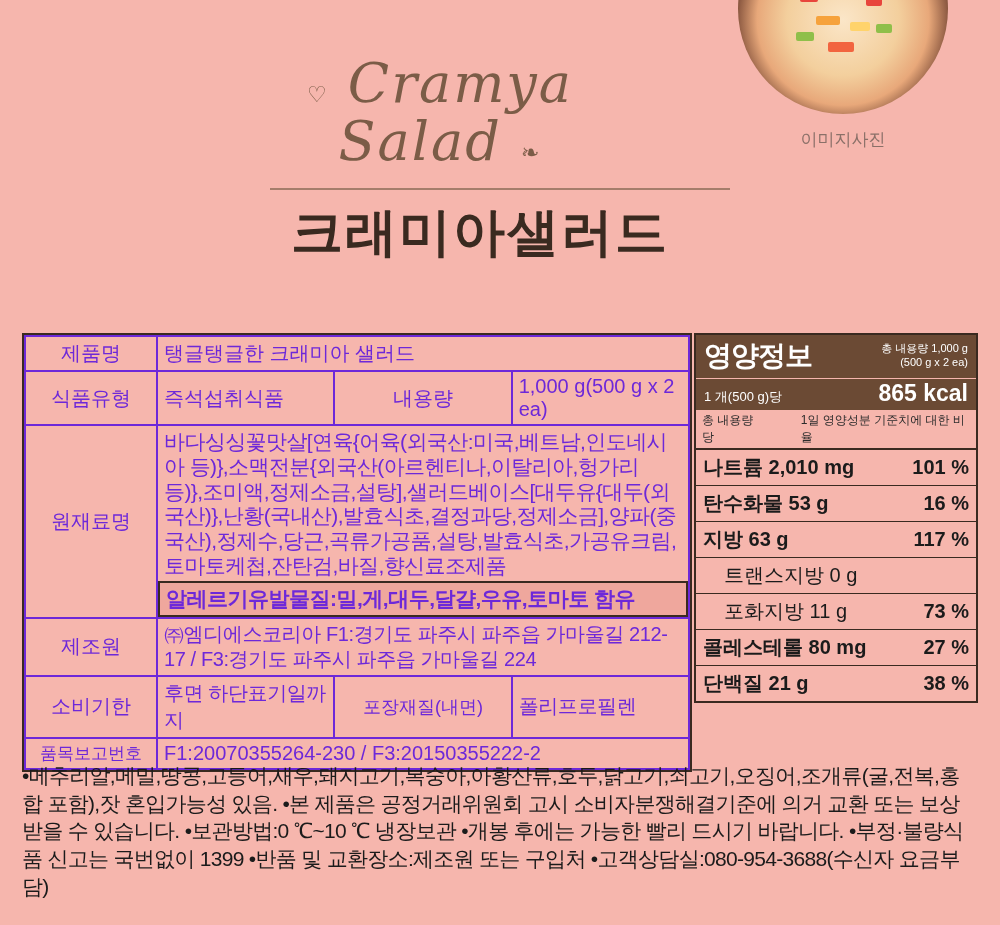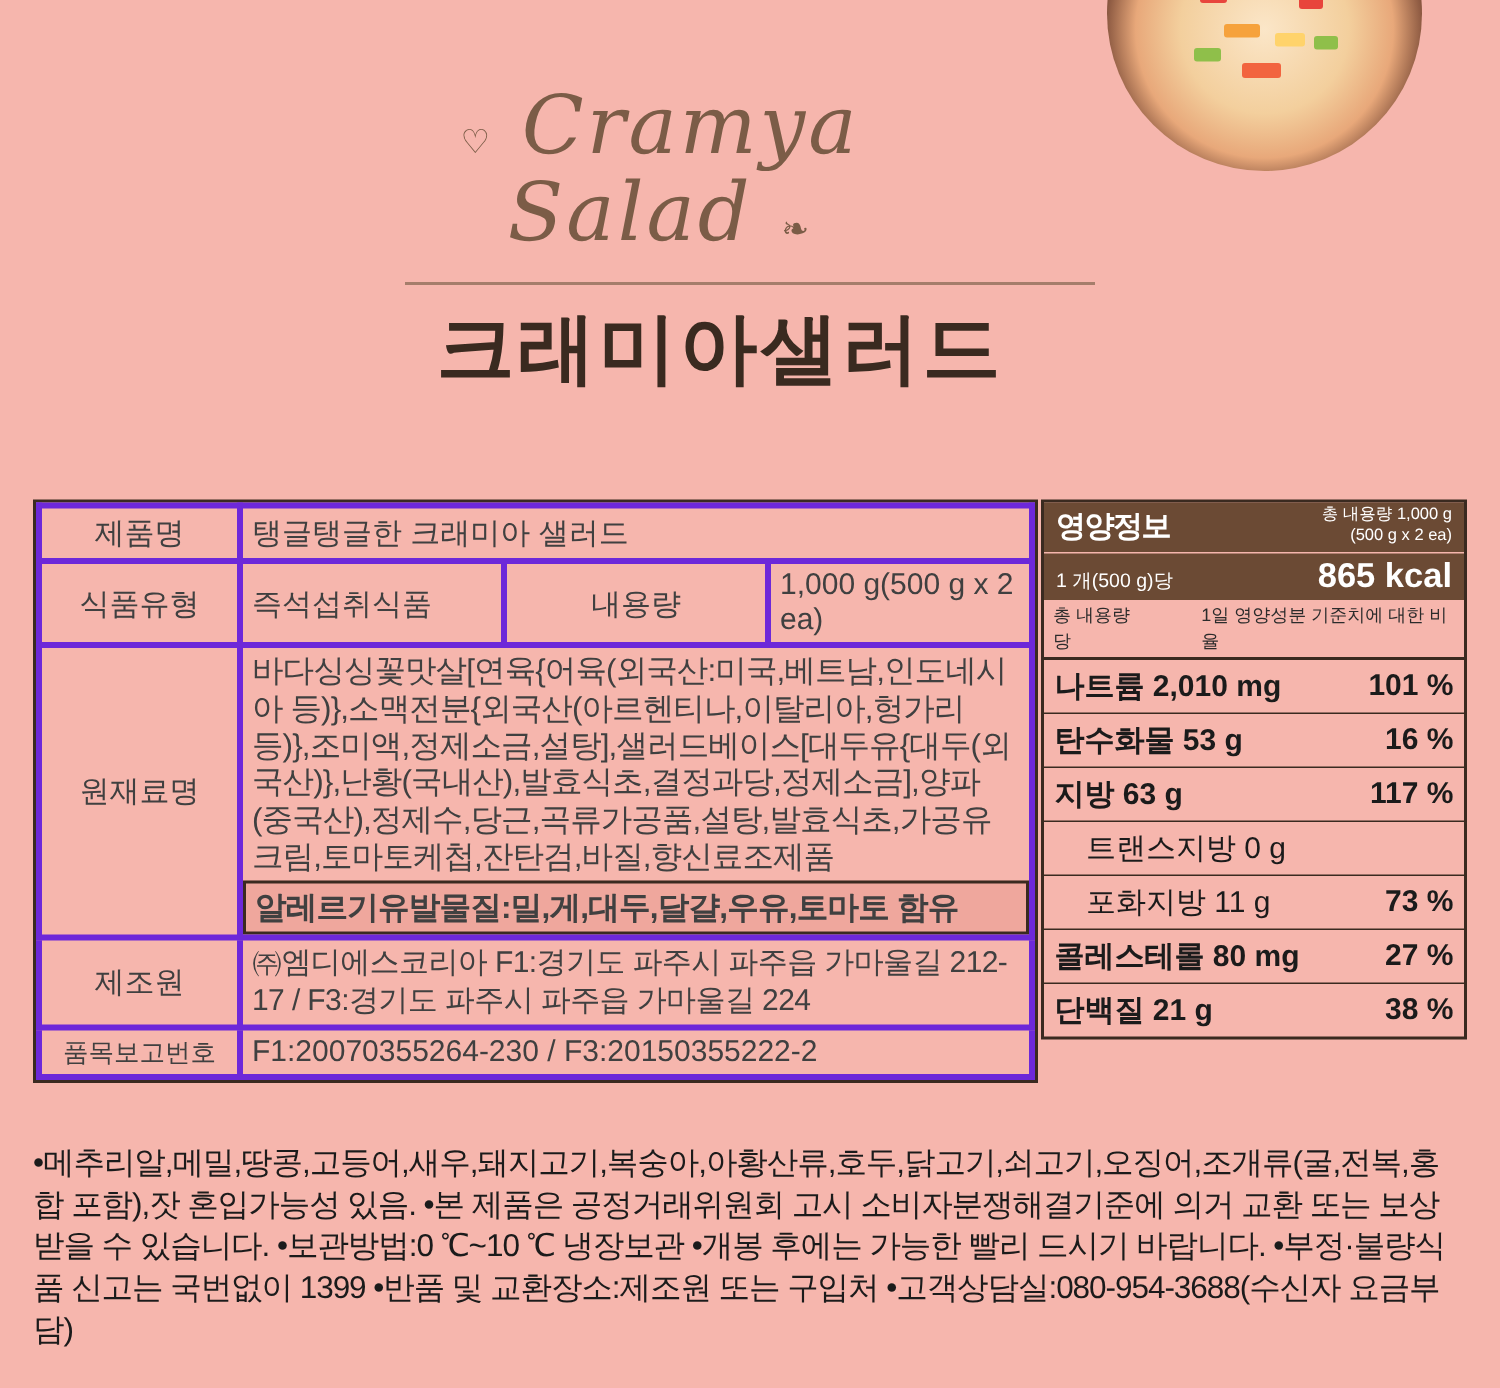--- a/index.html
+++ b/index.html
@@ -99,25 +99,25 @@
     width: 666px;
     border: 2px solid #3a2a20;
     border-collapse: collapse;
   }
   table.info {
     width: 666px;
     border-collapse: collapse;
     table-layout: fixed;
   }
   table.info td {
-    border: 4px solid #6d28d9;
+    border: 2px solid #6d28d9;
     padding: 3px 6px;
     font-size: 20px;
     vertical-align: middle;
-    color: #404040;
+    color: #6d28d9;
   }
   td.lbl {
     text-align: center;
     font-size: 20px;
     background: #f6b6ad;
     white-space: nowrap;
   }
   td.val { font-size: 19px; margin-left: 35px; }
   .ingredients {
     font-size: 21px;
@@ -149,21 +149,21 @@
   .nutri-head {
     background: #6b4a34;
     color: #fff;
     display: flex;
     align-items: center;
     justify-content: space-between;
     padding: 2px 8px 3px 8px;
     box-sizing: border-box;
   }
   .nutri-head .title {
-    font-size: 20px;
+    font-size: 28px;
     font-weight: bold;
     letter-spacing: -1px;
   }
   .nutri-head .amt {
     font-size: 11px;
     line-height: 1.25;
     text-align: right;
   }
   .nutri-kcal {
     background: #6b4a34;
@@ -235,20 +235,21 @@
     <div class="bit" style="left:62px;  top:88px;  width:18px; height:10px; background:#e8453c;"></div>
 
     <div class="bit" style="left:128px; top:92px;  width:16px; height:10px; background:#e8453c;"></div>
     <div class="bit" style="left:78px;  top:112px; width:24px; height:9px;  background:#f6a23c;"></div>
     <div class="bit" style="left:112px; top:118px; width:20px; height:9px;  background:#ffd36b;"></div>
     <div class="bit" style="left:58px;  top:128px; width:18px; height:9px;  background:#8fbf4a;"></div>
     <div class="bit" style="left:138px; top:120px; width:16px; height:9px;  background:#8fbf4a;"></div>
     <div class="bit" style="left:90px;  top:138px; width:26px; height:10px; background:#f2643f;"></div>
   </div>
 
+  <div class="photo-caption">이미지사진</div>
 
   <div class="brand-script">
     <span class="leaf-left">♡</span>
     <span>Cramya</span>
     <span class="line2">
       <span>Salad</span>
       <span class="leaf-right">❧</span>
     </span>
   </div>
 
@@ -273,20 +274,26 @@
       <td class="lbl">원재료명</td>
       <td colspan="3" style="padding:0;">
         <div class="ingredients">바다싱싱꽃맛살[연육{어육(외국산:미국,베트남,인도네시아 등)},소맥전분{외국산(아르헨티나,이탈리아,헝가리 등)},조미액,정제소금,설탕],샐러드베이스[대두유{대두(외국산)},난황(국내산),발효식초,결정과당,정제소금],양파(중국산),정제수,당근,곡류가공품,설탕,발효식초,가공유크림,토마토케첩,잔탄검,바질,향신료조제품</div>
         <div class="allergen">알레르기유발물질:밀,게,대두,달걀,우유,토마토 함유</div>
       </td>
     </tr>
     <tr>
       <td class="lbl">제조원</td>
       <td class="val smallrow" colspan="3" style="line-height:1.25;">㈜엠디에스코리아 F1:경기도 파주시 파주읍 가마울길 212-17 / F3:경기도 파주시 파주읍 가마울길 224</td>
     </tr>
+    <tr>
+      <td class="lbl">소비기한</td>
+      <td class="val smallrow">후면 하단표기일까지</td>
+      <td class="lbl" style="font-size:18px;">포장재질(내면)</td>
+      <td class="val smallrow">폴리프로필렌</td>
+    </tr>
     <tr class="code-row">
       <td class="lbl" style="font-size:17px;">품목보고번호</td>
       <td colspan="3">F1:20070355264-230 / F3:20150355222-2</td>
     </tr>
   </tbody>
     </table>
 </div>
 
 <div class="nutri">
   <div class="nutri-head">

